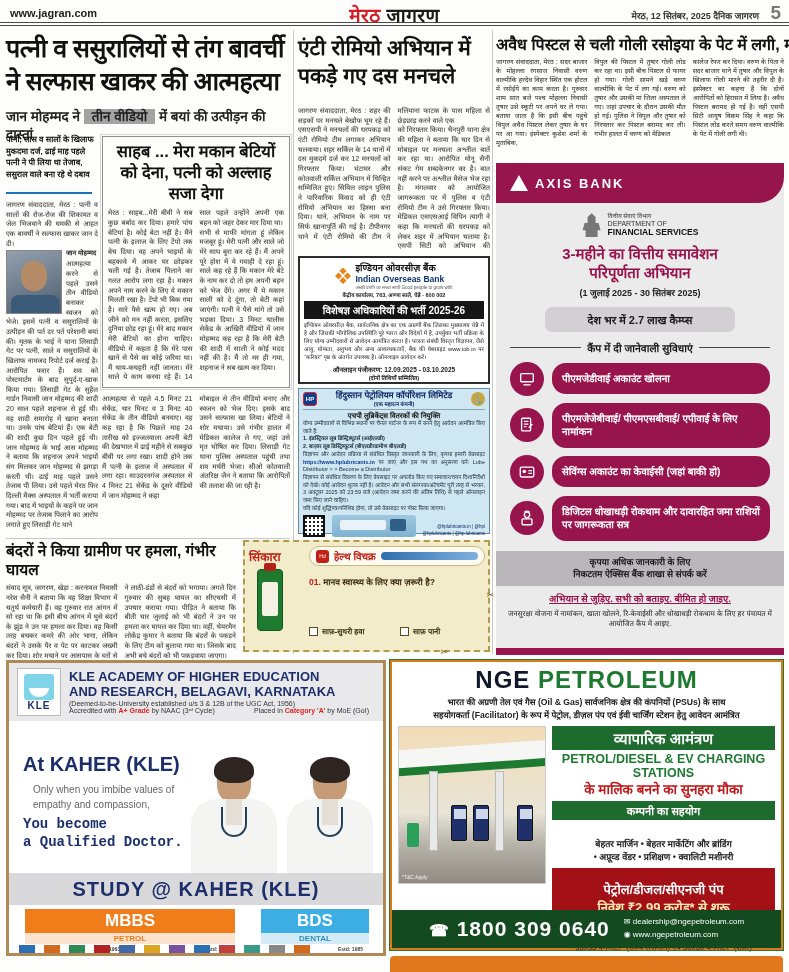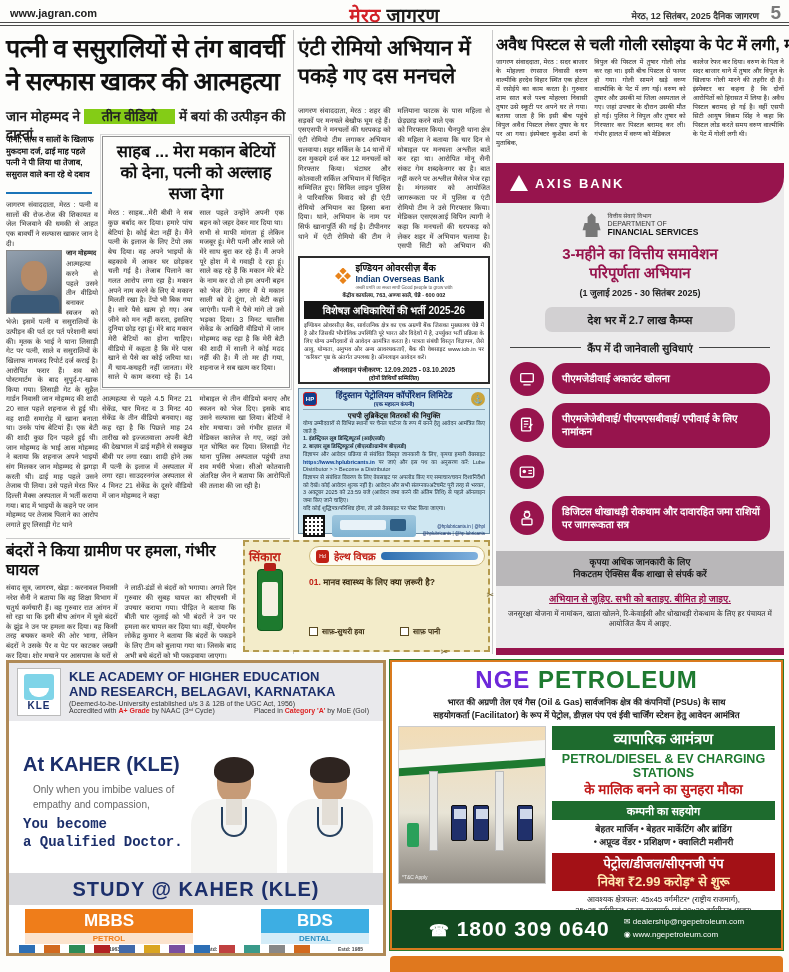--- a/index.html
+++ b/index.html
@@ -17,21 +17,21 @@
 
   
   .vrule { position:absolute; width:1px; background:#c9c9c9; }
   .hrule { position:absolute; height:1px; background:#c9c9c9; }
 
   .body-txt { font-size:7px; line-height:1.38; text-align:justify; color:#2b2b2b; }
 
   
   .a1-head { position:absolute; left:6px; top:32px; width:284px; font-size:25px; line-height:1.3; font-weight:bold; color:#111; letter-spacing:-.5px; }
   .a1-sub { position:absolute; left:6px; top:107px; width:284px; font-size:13.5px; font-weight:bold; color:#222; }
-  .a1-sub .hl { background:#84cc16; padding:0 18px; }
+  .a1-sub .hl { background:#a3a3a3; padding:0 8px; }
   .a1-stand { position:absolute; left:6px; top:134px; width:92px; font-size:8px; line-height:1.45; font-weight:bold; color:#111; }
   .a1-stand-rule { position:absolute; left:6px; top:192px; width:86px; height:2px; background:#1b74b8; }
   .a1-col1 { position:absolute; left:6px; top:200px; width:92px; height:338px; overflow:hidden; }
   .a1-photo { width:56px; height:64px; float:left; margin:2px 4px 2px 0; background:linear-gradient(160deg,#93a0ae 0%,#6d7c8c 55%,#4e5c6b 100%); position:relative; border:1px solid #888; }
   .a1-photo .face { position:absolute; left:14px; top:10px; width:26px; height:30px; border-radius:45%; background:#b58a67; }
   .a1-photo .shirt { position:absolute; left:4px; bottom:0; width:48px; height:18px; background:#3b5a78; border-radius:8px 8px 0 0; }
   .a1-caption { font-size:6.5px; font-weight:bold; }
   .a1-box { position:absolute; left:102px; top:136px; width:188px; height:252px; border:1px solid #8f8f8f; outline:1px solid #d7d7d7; outline-offset:1px; padding:4px 5px; }
   .a1-box-head { font-size:16.5px; line-height:1.28; font-weight:bold; text-align:center; color:#111; margin-bottom:4px; }
   .a1-box-cols { column-count:2; column-gap:7px; height:178px; overflow:hidden; }
@@ -145,52 +145,52 @@
   .kle-l34 { position:absolute; left:14px; top:94px; font-size:14px; font-weight:bold; color:#1c2f6b; line-height:1.3;font-family:Liberation Mono, monospace; }
   .docs { position:absolute; right:8px; top:4px; width:190px; height:148px; overflow:hidden; }
   .doc { position:absolute; bottom:0; }
   .doc .head { width:34px; height:40px; border-radius:45%; background:#c69b77; margin:0 auto; position:relative; }
   .doc .hair { position:absolute; left:50%; transform:translateX(-50%); top:-6px; width:40px; height:26px; border-radius:50% 50% 40% 40%; background:#2e2420; }
   .doc .coat { width:86px; height:74px; background:#f4f4f2; border-radius:26px 26px 0 0; margin:-4px auto 0; position:relative; }
   .doc .coat:before { content:""; position:absolute; left:50%; transform:translateX(-50%); top:0; width:16px; height:26px; background:#e3ded6; }
   .doc .steth { position:absolute; left:50%; transform:translateX(-50%); top:8px; width:26px; height:30px; border:2.5px solid #27415f; border-top:none; border-radius:0 0 14px 14px; }
   .kle-study { height:32px; background:#d9d9dc; display:flex; align-items:center; justify-content:center; font-size:20px; font-weight:bold; color:#1c2f6b; letter-spacing:1px; }
   .kle-bars { position:relative; height:46px; }
-  .bar-mbbs { position:absolute; left:16px; top:4px; width:168px; }
+  .bar-mbbs { position:absolute; left:16px; top:4px; width:210px; }
   .bar-bds { position:absolute; right:14px; top:4px; width:108px; }
   .pbar { text-align:center; font-weight:bold; }
   .pbar .main { font-size:17px; color:#fff; padding:2px 0; }
   .pbar .subl { font-size:8px; padding:1px 0; }
   .mbbs .main { background:#ef7d1a; } .mbbs .subl { background:#fbe3cd; color:#ef7d1a; }
   .bds .main { background:#3daee3; } .bds .subl { background:#d3ecf8; color:#2b8fc2; }
   .estd { position:absolute; font-size:5px; color:#444; font-weight:bold; }
   .kle-logos { position:absolute; left:10px; bottom:0px; display:flex; gap:9px; }
   .kle-logos i { width:16px; height:8px; display:block; }
 
   
   .nge { position:absolute; left:390px; top:660px; width:393px; height:290px; border:2px solid #d97a1e; outline:1px solid #2b7a2b; background:#fff; padding:4px 6px 0; }
   .nge-title { text-align:center; font-size:24px; font-weight:bold; letter-spacing:1px; }
-  .nge-title .red { color:#6d28d9; } .nge-title .grn { color:#1e7a30; }
+  .nge-title .red { color:#0f172a; } .nge-title .grn { color:#1e7a30; }
   .nge-intro { text-align:center; font-size:8.6px; font-weight:bold; color:#222; line-height:1.5; margin-top:2px; }
   .nge-row { display:flex; gap:6px; margin-top:4px; }
   .station { width:148px; height:158px; position:relative; background:linear-gradient(#f2dcb6 0%,#e8e4d6 55%,#b9b4aa 75%,#8f8a82 100%); overflow:hidden; border:1px solid #ccc; }
   .canopy { position:absolute; left:-10px; top:18px; width:170px; height:26px; background:#f6f6f4; transform:rotate(-4deg); border-bottom:8px solid #1e7a30; }
   .pillar { position:absolute; top:44px; width:9px; height:80px; background:#e8e8e6; border:1px solid #bbb; }
   .pump { position:absolute; top:78px; width:16px; height:36px; background:#20306b; border-radius:2px; border:1px solid #111; }
   .pump:before { content:""; position:absolute; left:2px; top:3px; width:12px; height:10px; background:#cfd8ea; }
   .bin { position:absolute; left:8px; top:96px; width:12px; height:24px; background:#2aa05a; border-radius:2px; }
   .tnc { position:absolute; left:3px; bottom:3px; font-size:5px; color:#f4f4f4; }
   .nge-right { flex:1; }
   .gbar { background:#1e6b2e; color:#fff; text-align:center; font-weight:bold; }
   .gbar.big { font-size:15px; padding:2px 0; }
   .gbar.small { font-size:11px; padding:2px 0; margin-top:3px; }
   .nge-pd { text-align:center; font-size:12.5px; font-weight:bold; color:#1e7a30; margin-top:2px; font-stretch:condensed; }
   .nge-malik { text-align:center; font-size:13.5px; font-weight:bold; color:#c01818; }
-  .nge-bullets { text-align:center; font-size:9px; font-weight:bold; color:#222; line-height:1.5; margin-top:3px; }
-  .nge-redbox { background:#a31116; color:#fff; text-align:center; font-weight:bold; margin-top:3px; padding:1px 0; }
+  .nge-bullets { text-align:center; font-size:9px; font-weight:bold; color:#222; line-height:1.5; margin-top:18px; }
+  .nge-redbox { background:#a31116; color:#fff; text-align:center; font-weight:bold; margin-top:3px; padding:12px 0; }
   .nge-redbox .l1 { font-size:13px; }
   .nge-redbox .l2 { font-size:13px; color:#ffe9b0; }
   .nge-area { text-align:center; font-size:7.8px; color:#222; line-height:1.5; margin-top:3px; }
   .nge-foot { position:absolute; left:0px; bottom:0; width:100%; height:38px; background:#134a20; display:flex; align-items:center; justify-content:center; gap:14px; }
   .nge-phone { color:#fff; font-size:21px; font-weight:bold; letter-spacing:1px; }
   .nge-phone .ic { font-size:16px; }
   .nge-links { color:#fff; font-size:8px; line-height:1.6; }
   .nge-links .ic { display:inline-block; width:9px; }
   .orange-bar { position:absolute; left:390px; top:956px; width:393px; height:16px; background:#e0781e; border-radius:4px 4px 0 0; }
 </style>
@@ -379,20 +379,21 @@
       <div class="feat-pill">पीएमजेजेबीवाई/ पीएमएसबीवाई/ एपीवाई के लिए नामांकन</div>
     </div>
     <div class="feat">
       <div class="feat-ic">
         <svg width="18" height="18" viewBox="0 0 20 20">
             <rect x="2.5" y="4.5" width="15" height="11" rx="1.5" fill="none" stroke="#fff" stroke-width="1.5"></rect>
             <circle cx="7" cy="9.5" r="2" fill="#fff"></circle>
             <path d="M11.5 8.5h4M11.5 11.5h4" stroke="#fff" stroke-width="1.2"></path>
           </svg>
       </div>
+      <div class="feat-pill">सेविंग्स अकाउंट का केवाईसी (जहां बाकी हो)</div>
     </div>
     <div class="feat">
       <div class="feat-ic">
         <svg width="18" height="18" viewBox="0 0 20 20">
             <circle cx="10" cy="6.5" r="3" fill="none" stroke="#fff" stroke-width="1.5"></circle>
             <rect x="4.5" y="11" width="11" height="6.5" rx="1" fill="none" stroke="#fff" stroke-width="1.5"></rect>
             <path d="M7 3.5q3-2.5 6 0" stroke="#fff" stroke-width="1.3" fill="none"></path>
           </svg>
       </div>
       <div class="feat-pill">डिजिटल धोखाधड़ी रोकथाम और दावारहित जमा राशियों पर जागरूकता सत्र</div>

